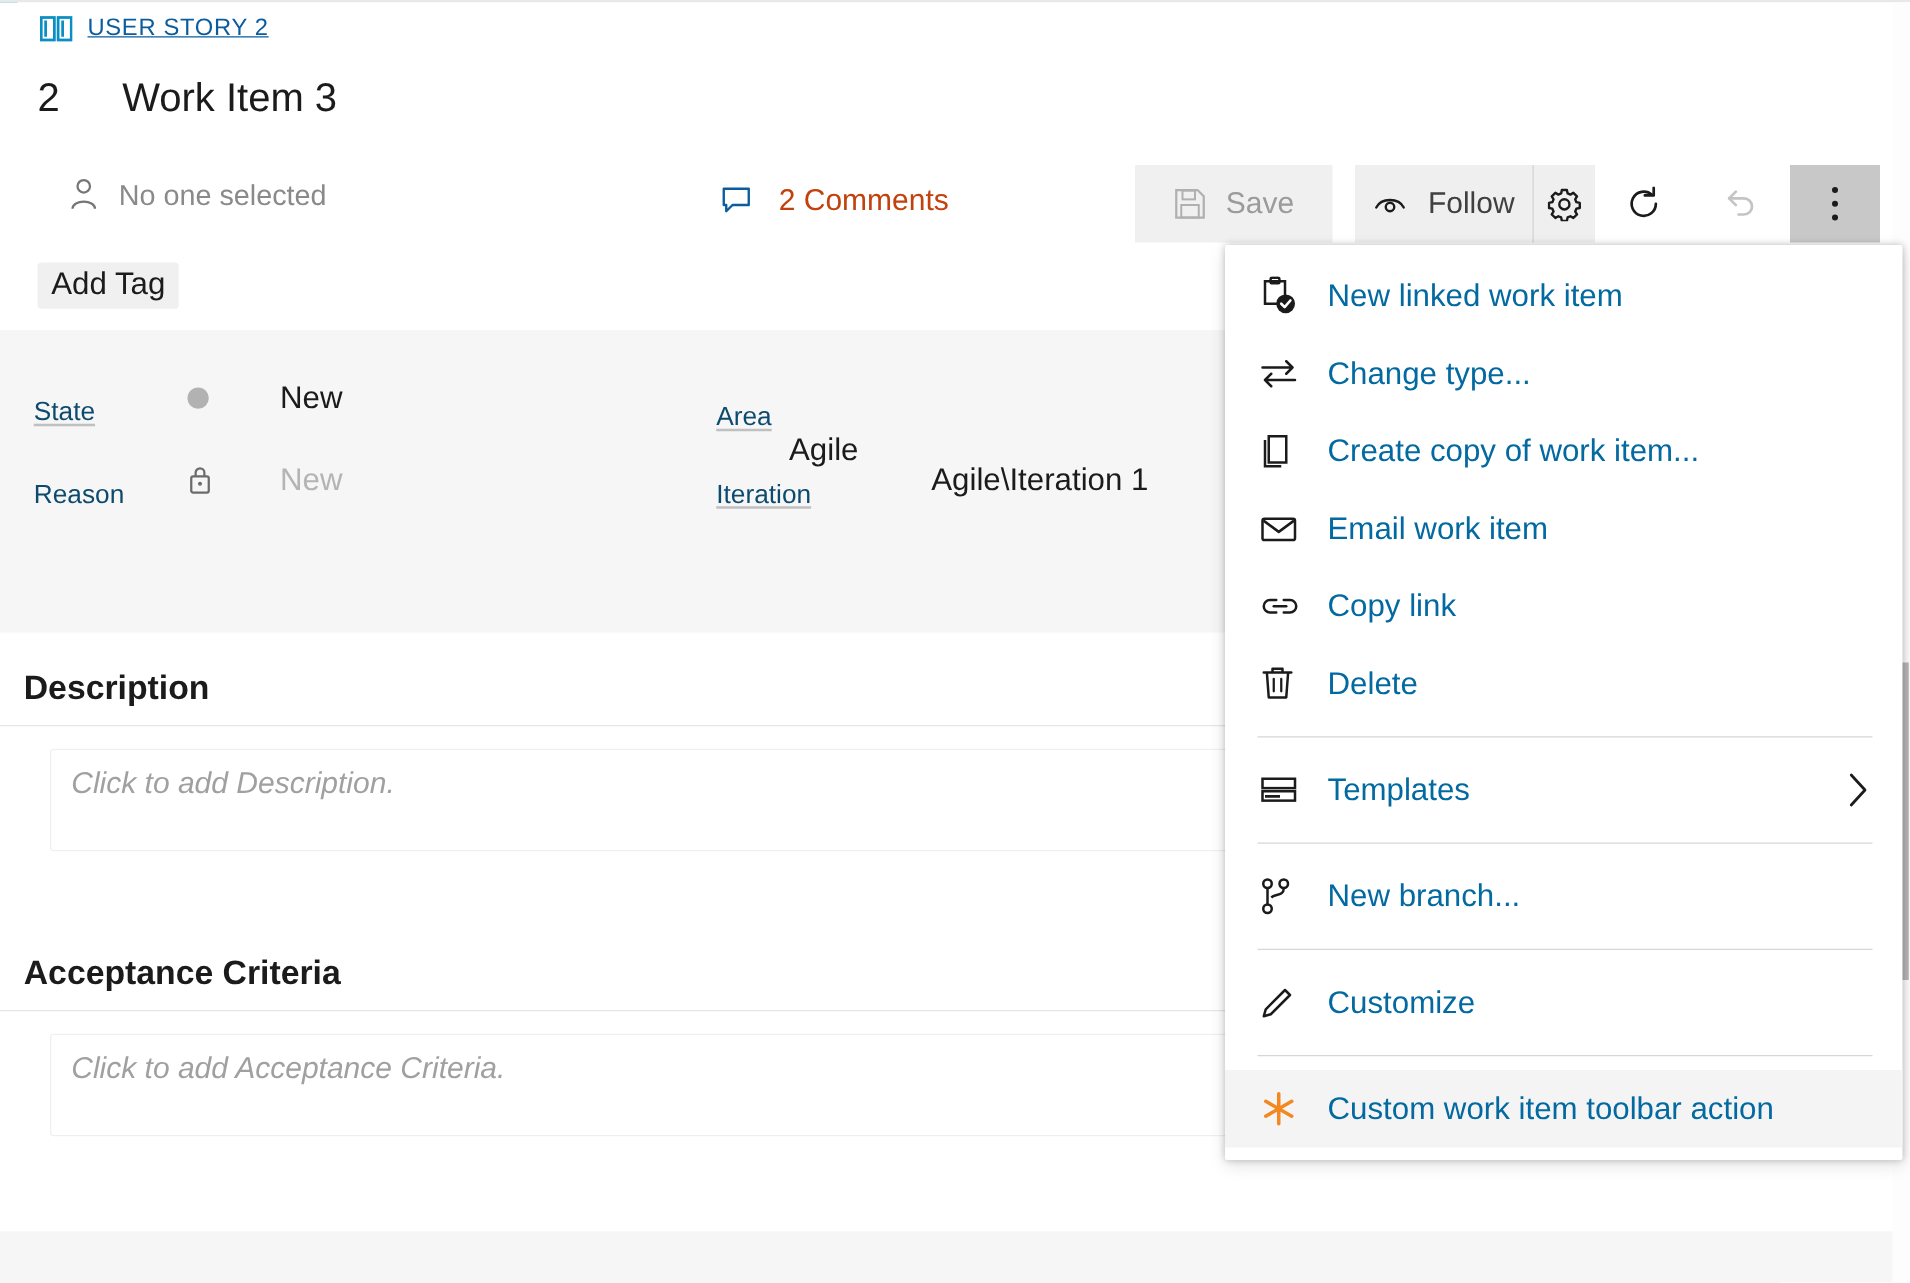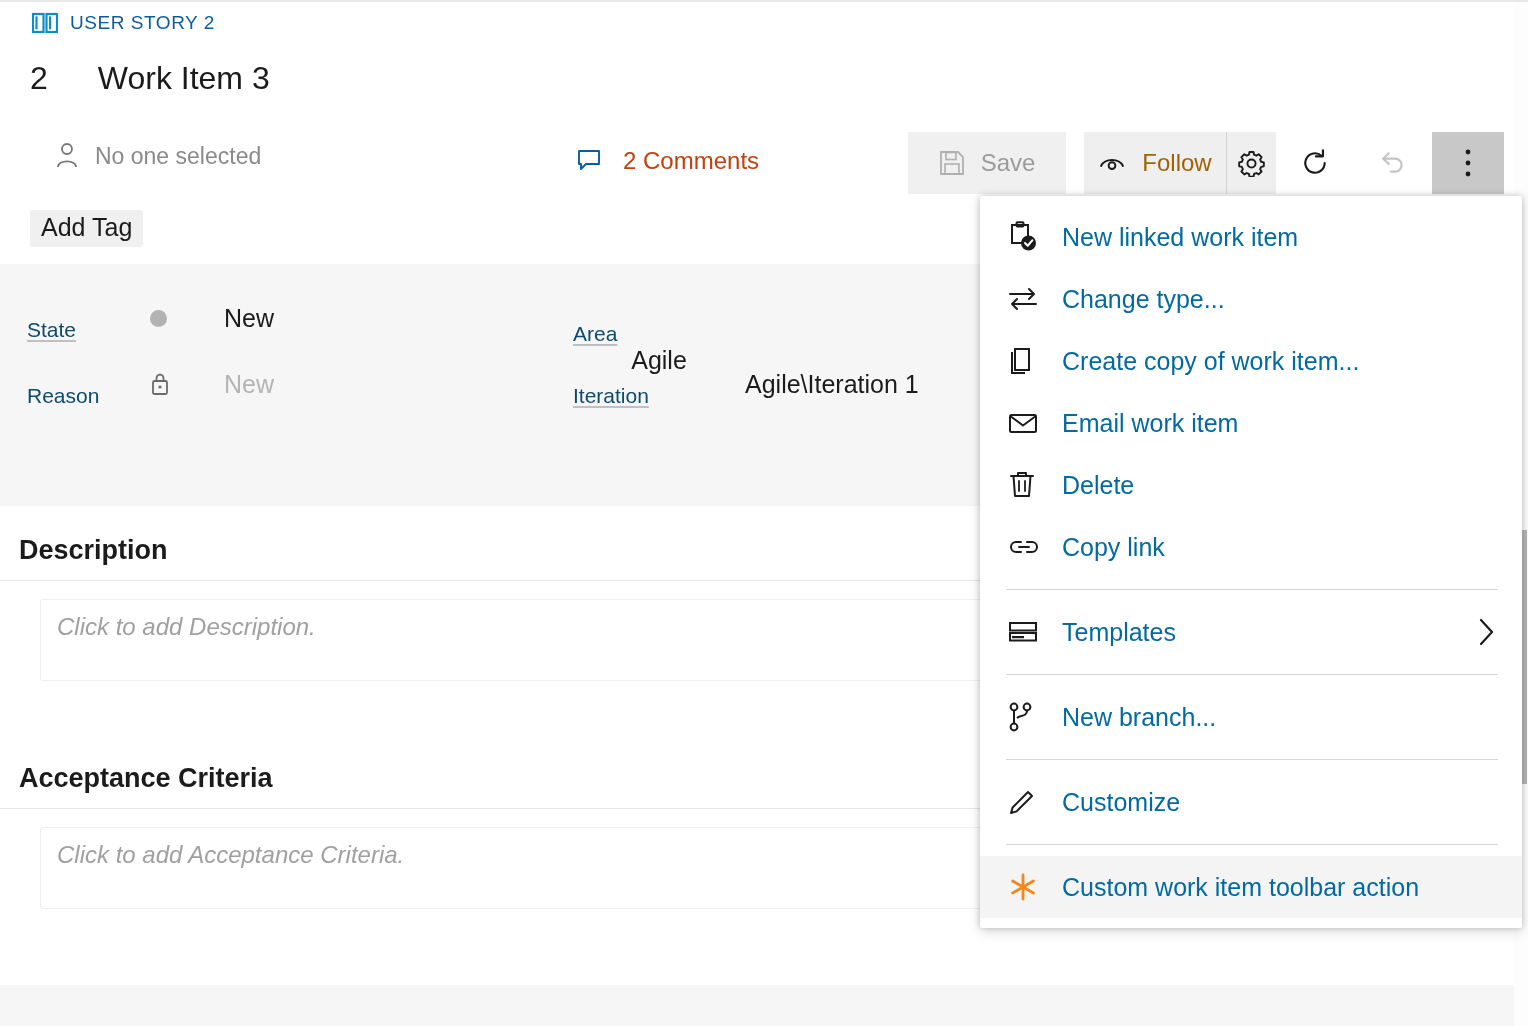--- a/index.html
+++ b/index.html
@@ -45,20 +45,21 @@
     position: absolute;
     left: 32px; top: 10px;
     display: flex; align-items: center; gap: 12px;
   }
   .book-icon { width: 26px; height: 22px; display:block; }
   .breadcrumb-text {
     color: #0b5c9e;
     font-size: 19px;
     letter-spacing: .55px;
     font-weight: 400;
+    text-decoration: underline;
   }
 
   .title-row {
     position: absolute;
     left: 30px; top: 58px;
     display: flex; align-items: baseline;
   }
   .wi-id { font-size: 32px; color: #1b1b1b; font-weight: 400; }
   .wi-title { font-size: 32px; color: #1b1b1b; font-weight: 400; margin-left: 50px; }
 
@@ -77,21 +78,21 @@
 
   .tb-buttons {
     position: absolute; right: 24px; top: 130px;
     display: flex; align-items: stretch; height: 62px;
   }
   .tb-btn {
     display: flex; align-items: center; justify-content: center;
     gap: 16px;
     height: 62px;
     font-size: 24px;
-    color: #a16207;
+    color: #404040;
     cursor: pointer;
     background: transparent;
     border: none;
     font-family: inherit;
     padding: 0 22px;
   }
   .tb-save { background: #f0f0f0; width: 158px; color: #9b9b9b; }
   .tb-follow { background: #efefef; width: 142px; padding: 0 14px; }
   .tb-gear {
     background: #efefef; width: 50px; padding: 0;
@@ -441,39 +442,39 @@
         <svg width="30" height="24" viewBox="0 0 30 24">
           <rect x="2" y="4" width="26" height="17" rx="1.5" fill="none" stroke="#1b1b1b" stroke-width="2"></rect>
           <path d="M2.8 5.5 L15 14.5 L27.2 5.5" fill="none" stroke="#1b1b1b" stroke-width="2" stroke-linejoin="round"></path>
         </svg>
       </span>
       <span class="ctx-label">Email work item</span>
     </div>
 
     <div class="ctx-item">
       <span class="ctx-icon">
+        <svg width="32" height="20" viewBox="0 0 32 20">
+          <path d="M13 5 H8 A5 5 0 0 0 8 15 H13" fill="none" stroke="#1b1b1b" stroke-width="2" stroke-linecap="round"></path>
+          <path d="M19 5 H24 A5 5 0 0 1 24 15 H19" fill="none" stroke="#1b1b1b" stroke-width="2" stroke-linecap="round"></path>
+          <path d="M11 10 H21" fill="none" stroke="#1b1b1b" stroke-width="2" stroke-linecap="round"></path>
+        </svg>
+      </span>
+      <span class="ctx-label">Copy link</span>
+    </div>
+
+    <div class="ctx-item">
+      <span class="ctx-icon">
         <svg width="28" height="30" viewBox="0 0 28 30">
           <path d="M3 6 H25" fill="none" stroke="#1b1b1b" stroke-width="2" stroke-linecap="round"></path>
           <path d="M10 6 V3 H18 V6" fill="none" stroke="#1b1b1b" stroke-width="2" stroke-linejoin="round"></path>
           <path d="M5.5 6 L7 26 H21 L22.5 6" fill="none" stroke="#1b1b1b" stroke-width="2" stroke-linejoin="round"></path>
           <path d="M11 11 V21 M17 11 V21" fill="none" stroke="#1b1b1b" stroke-width="1.8" stroke-linecap="round"></path>
         </svg>
       </span>
       <span class="ctx-label">Delete</span>
-    </div>
-
-    <div class="ctx-item">
-      <span class="ctx-icon">
-        <svg width="32" height="20" viewBox="0 0 32 20">
-          <path d="M13 5 H8 A5 5 0 0 0 8 15 H13" fill="none" stroke="#1b1b1b" stroke-width="2" stroke-linecap="round"></path>
-          <path d="M19 5 H24 A5 5 0 0 1 24 15 H19" fill="none" stroke="#1b1b1b" stroke-width="2" stroke-linecap="round"></path>
-          <path d="M11 10 H21" fill="none" stroke="#1b1b1b" stroke-width="2" stroke-linecap="round"></path>
-        </svg>
-      </span>
-      <span class="ctx-label">Copy link</span>
     </div>
 
     <div class="ctx-sep"></div>
 
     <div class="ctx-item">
       <span class="ctx-icon">
         <svg width="30" height="24" viewBox="0 0 30 24">
           <rect x="2" y="3" width="26" height="7.5" fill="none" stroke="#1b1b1b" stroke-width="2"></rect>
           <rect x="2" y="13" width="26" height="7.5" fill="none" stroke="#1b1b1b" stroke-width="2"></rect>
           <rect x="4" y="16" width="12" height="2.2" fill="#1b1b1b"></rect>

